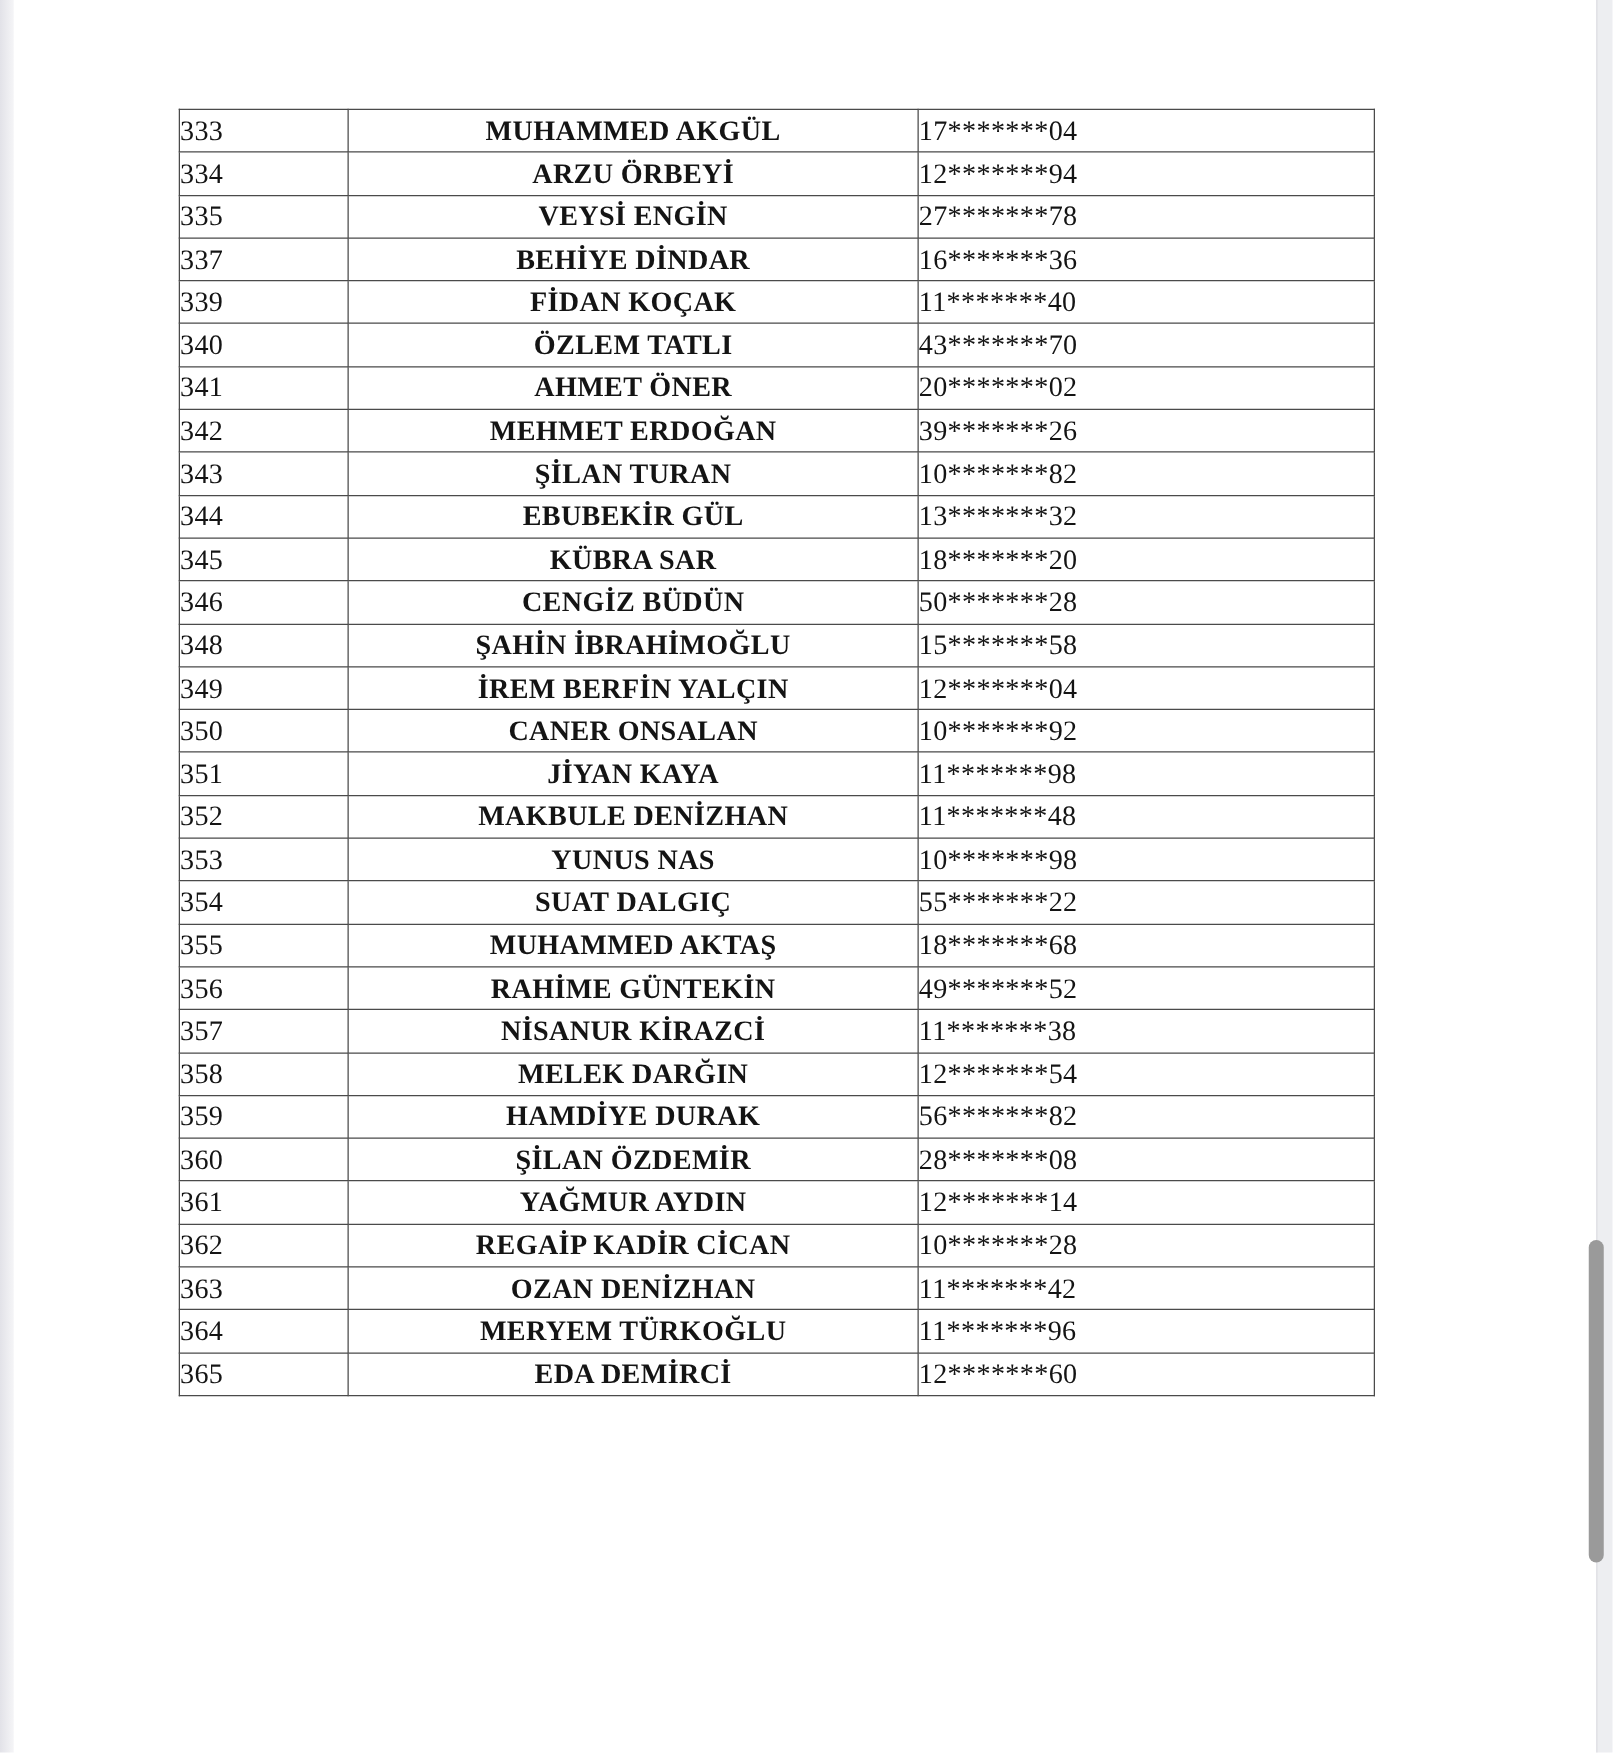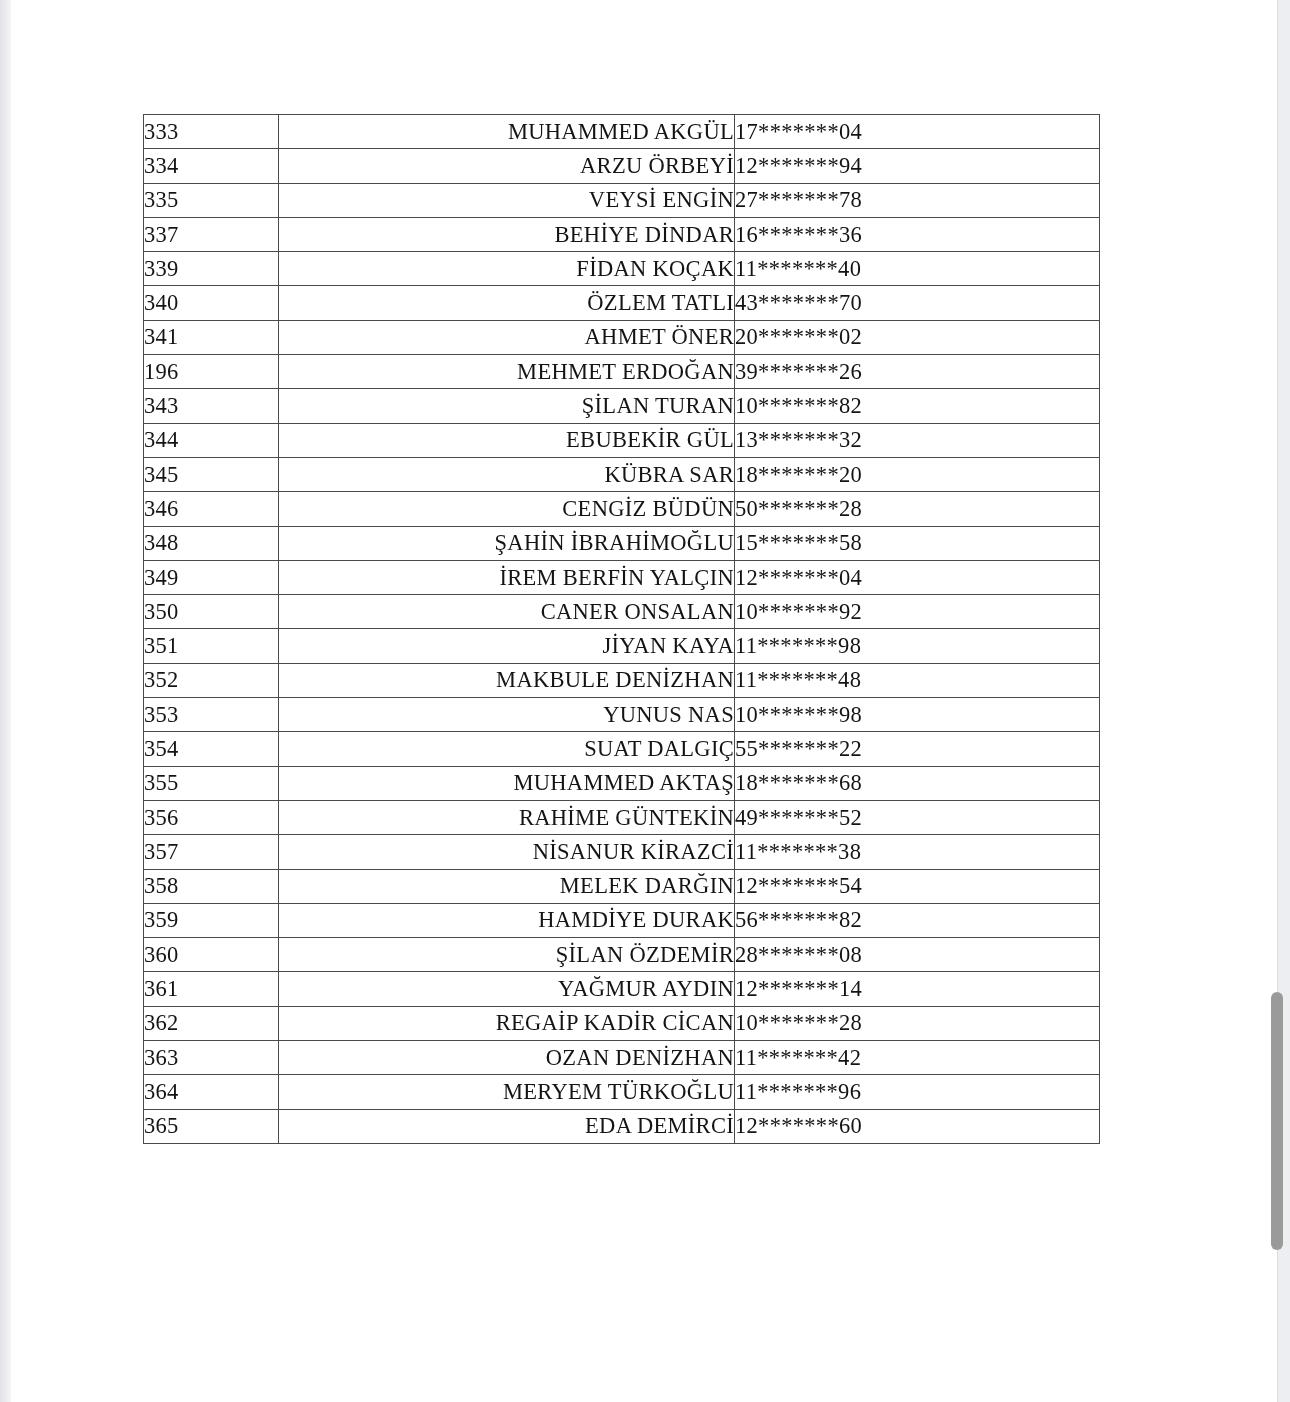--- a/index.html
+++ b/index.html
@@ -29,38 +29,38 @@
     background:var(--scroll-track);
     border-left:1px solid #dddde2;
   }
   .scroll-thumb{
     position:absolute;right:7px;top:992px;width:12px;height:258px;
     background:var(--scroll-thumb);
     border-radius:6px;
   }
   
   table.list{
-    position:absolute;left:143px;top:114px;
+    position:absolute;left:143px;top:87px;
     width:956px;
     border-collapse:collapse;
     table-layout:fixed;
     padding-left:36px;
   }
   table.list td{
     border:1px solid var(--table-border);
     height:34.3px;
     padding:0;
     font-size:22.5px;
     letter-spacing:0.3px;
     white-space:nowrap;
     overflow:hidden;
     vertical-align:middle;
   }
   td.col-no{width:135px;padding-left:9px;text-align:left;}
-  td.col-name{width:456px;padding-left:11px;text-align:right;}
+  td.col-name{width:456px;padding-left:11px;text-align:center;font-weight:bold;}
   td.col-id{width:365px;}
 </style>
 </head>
 <body>
 
 <div class="left-gutter"></div>
 
 <table class="list">
   <tbody>
   <tr>
@@ -101,21 +101,21 @@
     <td class="col-id">43*******70</td>
   </tr>
 
   <tr>
     <td class="col-no">341</td>
     <td class="col-name">AHMET ÖNER</td>
     <td class="col-id">20*******02</td>
   </tr>
 
   <tr>
-    <td class="col-no">196</td>
+    <td class="col-no">342</td>
     <td class="col-name">MEHMET ERDOĞAN</td>
     <td class="col-id">39*******26</td>
   </tr>
 
   <tr>
     <td class="col-no">343</td>
     <td class="col-name">ŞİLAN TURAN</td>
     <td class="col-id">10*******82</td>
   </tr>
 

